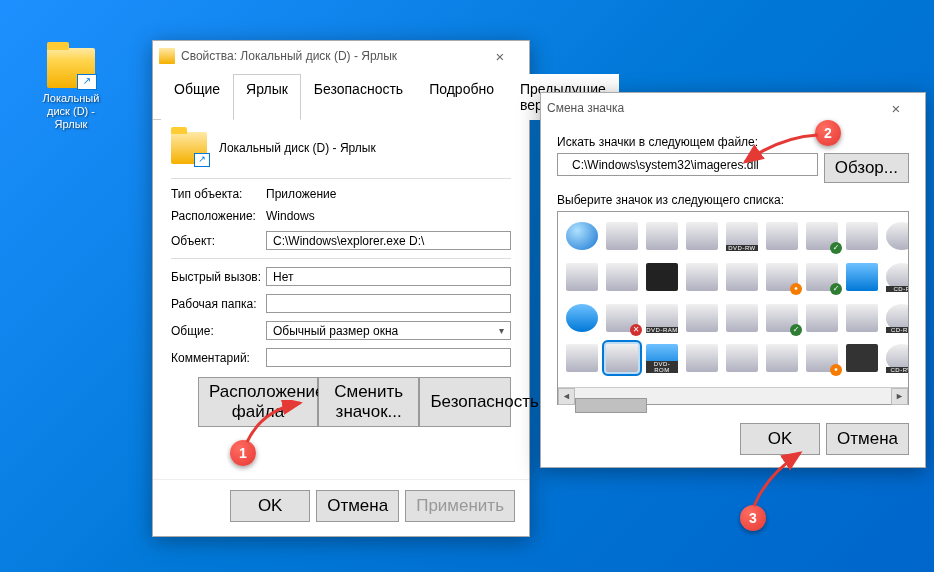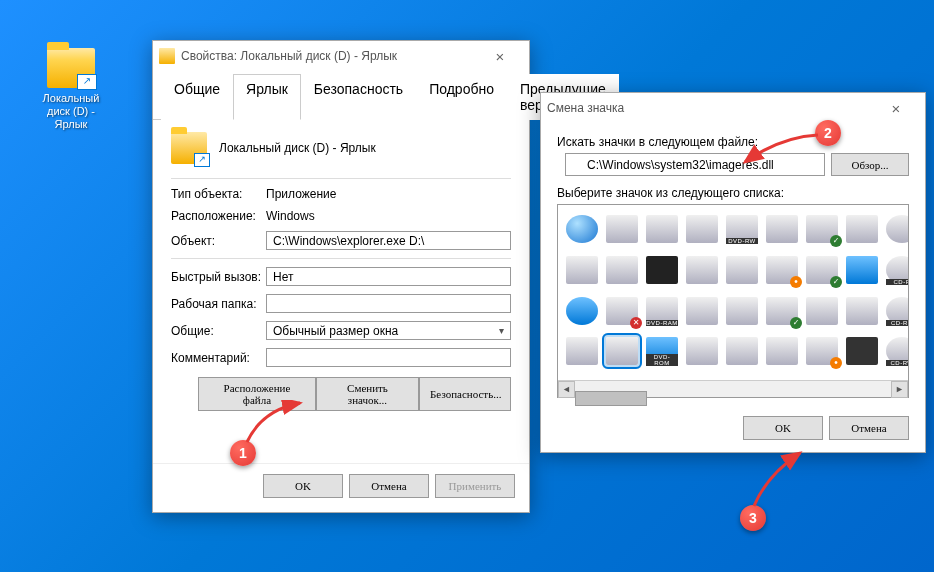--- a/index.html
+++ b/index.html
@@ -85,35 +85,35 @@
 }
 .select-val {
   display: flex; align-items: center; justify-content: space-between;
   background: #fff; cursor: pointer;
 }
 .select-val .arrow { font-size: 10px; color: #555; }
 hr { border: none; border-top: 1px solid #ddd; margin: 8px 0; }
 .btn-row { display: flex; gap: 0; margin-top: 10px; padding-left: 27px; }
 .btn {
   border: 1px solid #999; background: #e1e1e1; padding: 4px 10px;
-  font-size: 11px; font-family: Liberation Serif, serif; cursor: pointer; min-width: 70px; text-align: center;
+  font-size: 17px; font-family: Liberation Sans, sans-serif; cursor: pointer; min-width: 70px; text-align: center;
 }
 .btn:disabled { color: #999; cursor: default; }
 .footer-btns {
   display: flex; justify-content: flex-end; gap: 6px;
   padding: 10px 14px 14px; border-top: 1px solid #eee;
 }
 .footer-btns .btn { min-width: 80px; padding: 5px 10px; }
 
 .win2-body { padding: 12px 16px; }
 .lookin-label { font-size: 12px; margin-bottom: 4px; }
 .path-row { display: flex; gap: 6px; margin-bottom: 10px; }
 .path-input {
-  flex: 1; border: 1px solid #999; padding: 3px 21px; font-size: 12px;
-  font-family: inherit; height: 23px; margin-left: 8px;
+  flex: 1; border: 1px solid #999; padding: 3px 14px; font-size: 12px;
+  font-family: inherit; height: 23px;
 }
 .icon-grid-wrap {
   border: 1px solid #999;
 }
 .icon-grid {
   display: grid; grid-template-columns: repeat(9, 1fr);
   gap: 8px 8px; padding: 10px 8px;
   background: #fff; height: 175px; overflow: hidden;
 }
 .icon-grid .ic {

